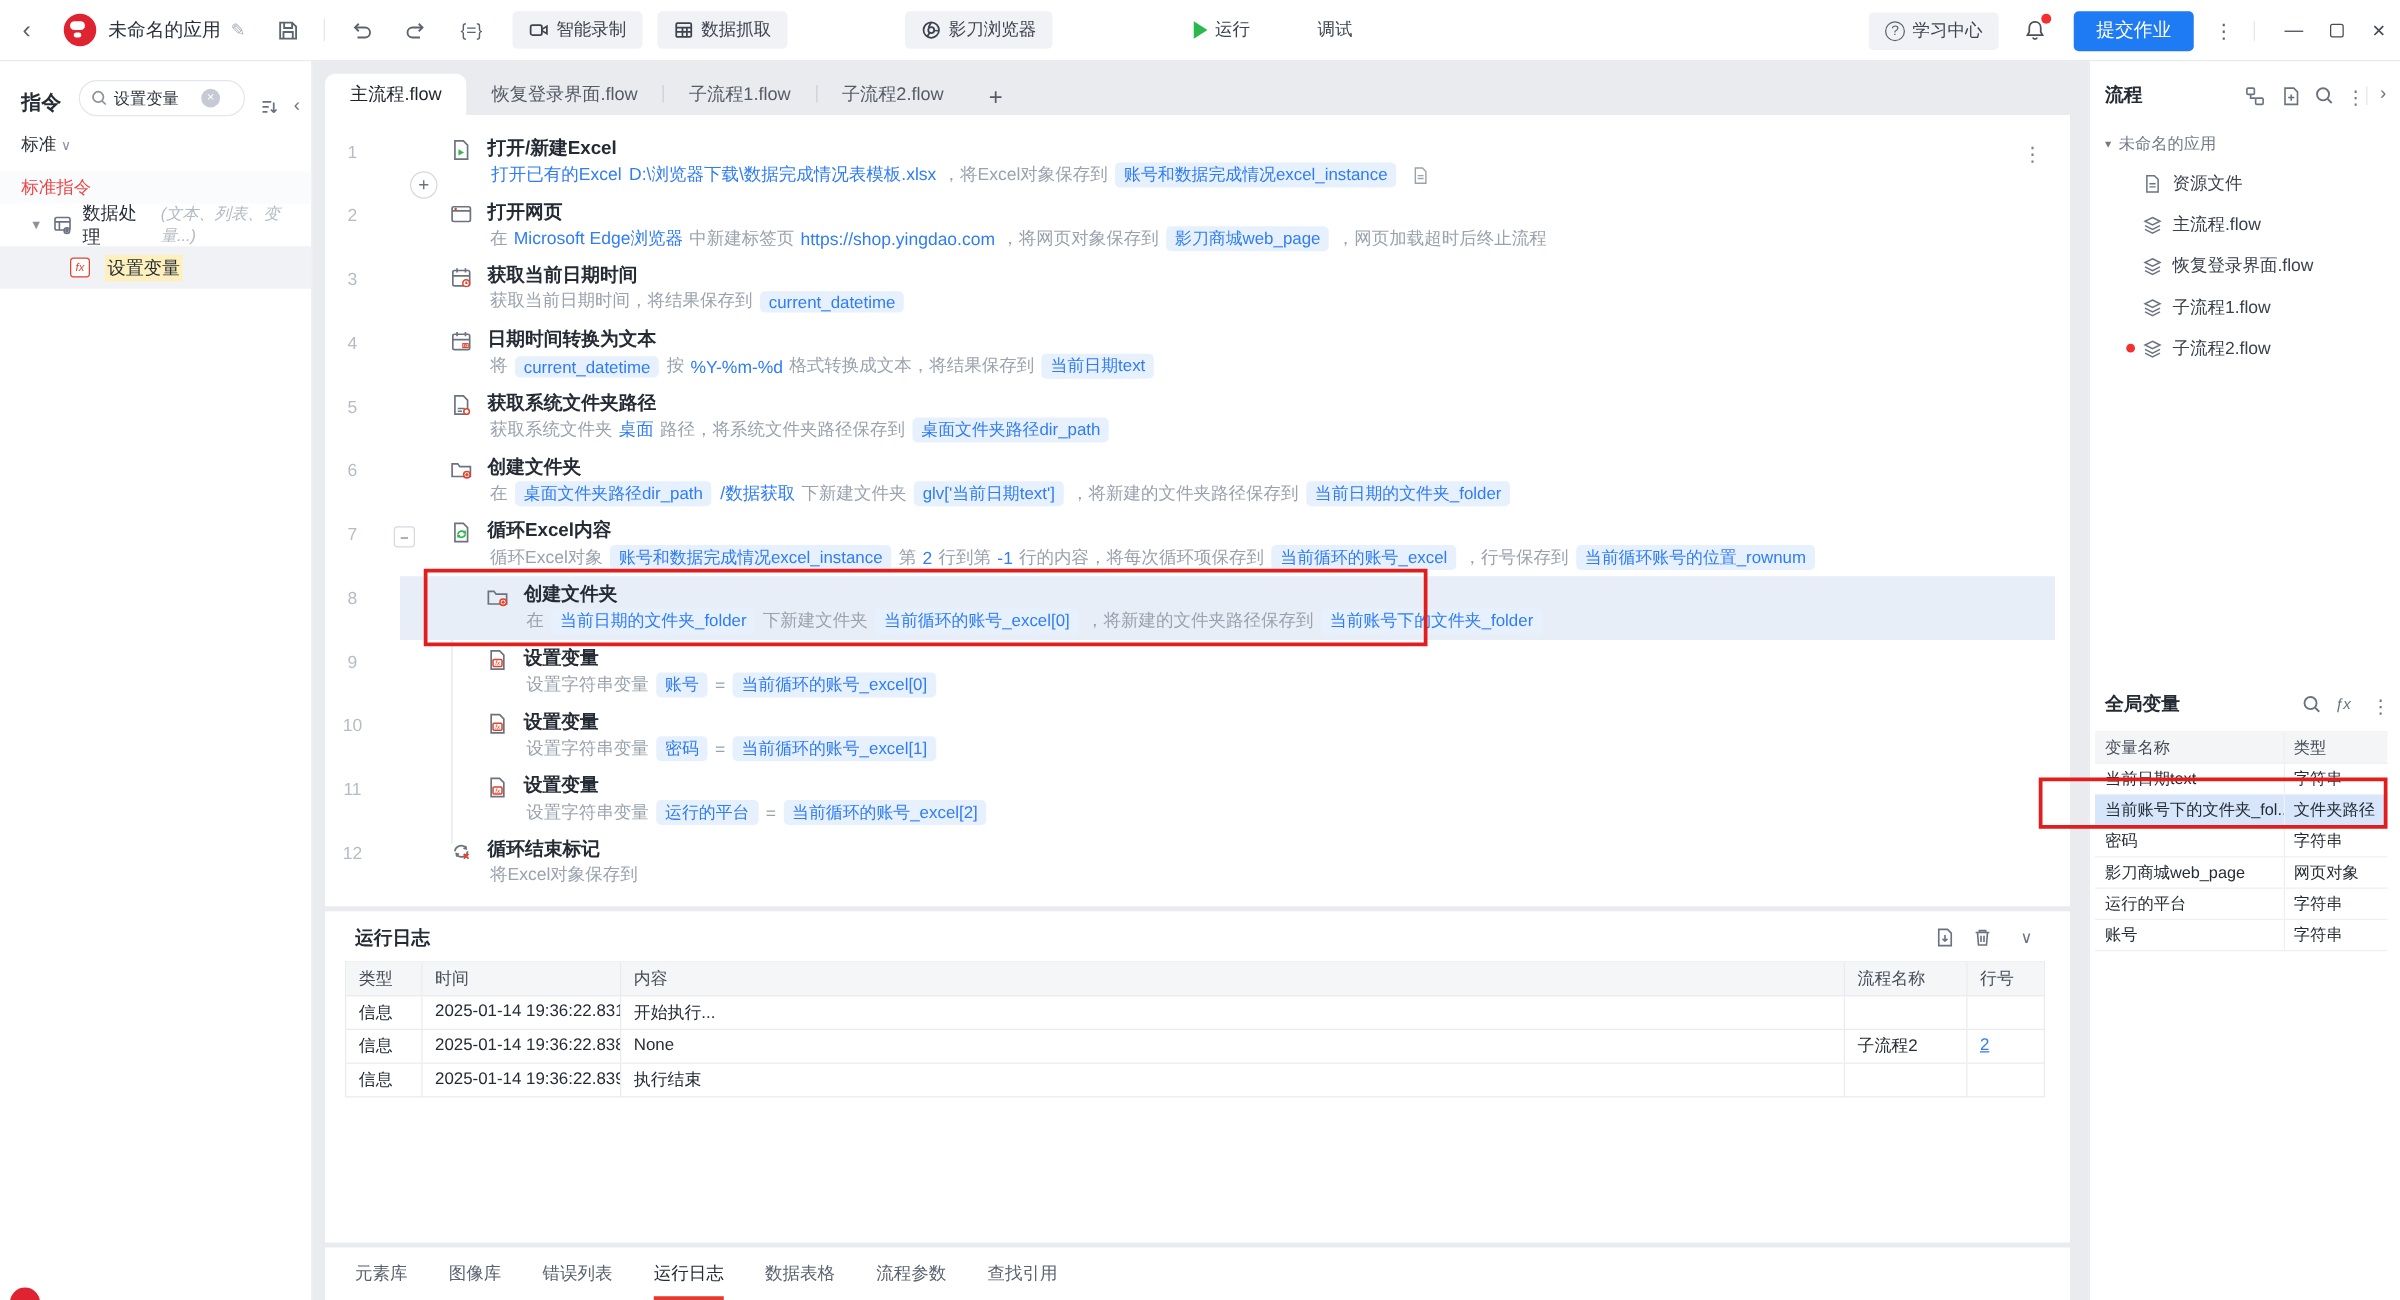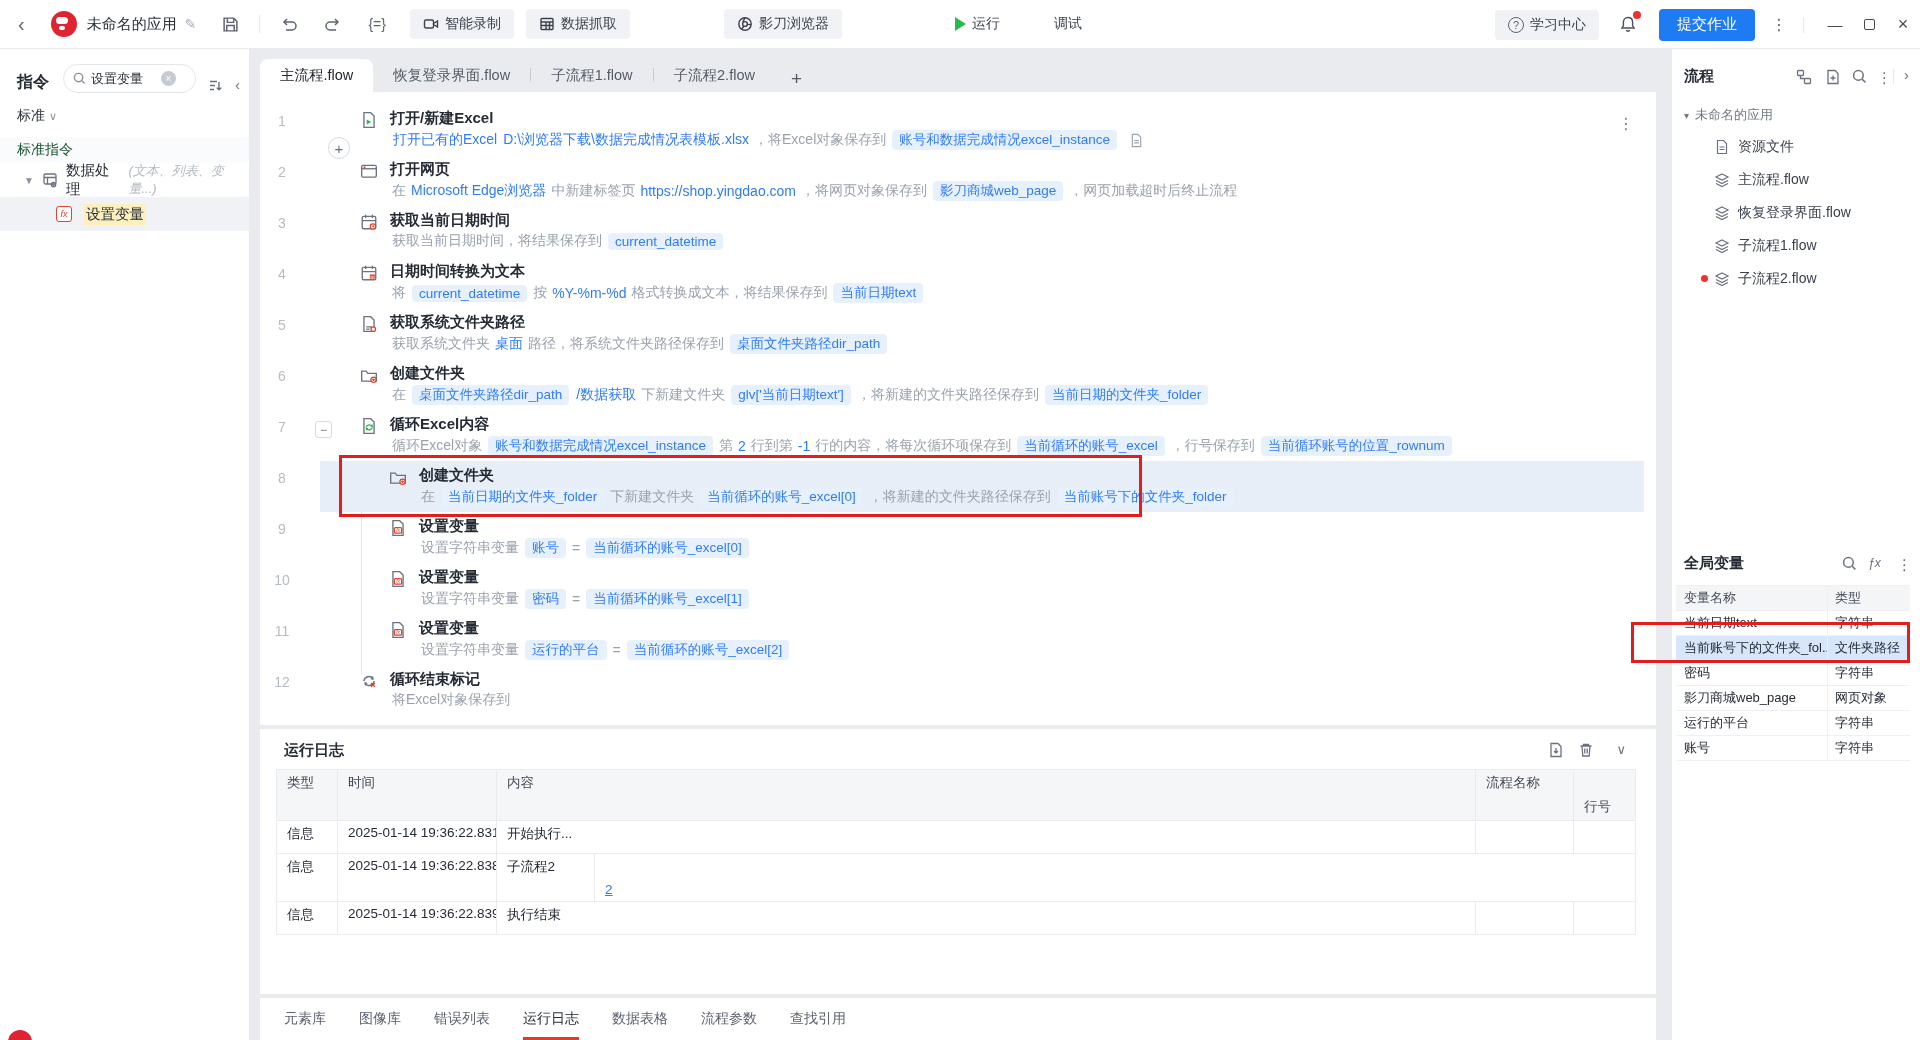--- a/index.html
+++ b/index.html
@@ -44,21 +44,21 @@
   #lp-title { font-size:16px; font-weight:700; margin-left:17px; }
   #lp-search { margin-left:14px; width:133px; height:29px; background:#fff; border:1px solid #e3e6eb;
     border-radius:15px; display:flex; align-items:center; padding:0 6px 0 9px; }
   #lp-search input { border:0; outline:0; width:70px; font-size:13px; color:#2a303a; margin-left:5px; background:transparent; }
   #lp-clear { width:15px; height:15px; border-radius:50%; background:#c6cbd3; color:#fff; font-size:10px;
     display:flex; align-items:center; justify-content:center; cursor:pointer; }
   .lp-tool { color:#6a7280; margin-left:12px; cursor:pointer; font-size:15px; }
   #lp-filter { margin:14px 0 0 17px; font-size:14px; color:#2a303a; }
   #lp-filter .car { color:#8b929d; font-size:11px; }
   #lp-group { margin-top:12px; height:26px; background:#fafbfc; display:flex; align-items:center;
-    padding-left:17px; font-size:14px; color:#14532d; }
+    padding-left:17px; font-size:14px; color:#ef4444; }
   #lp-cat { height:34px; display:flex; align-items:center; padding-left:24px; font-size:14.5px; cursor:pointer; }
   #lp-cat .car { color:#8b929d; font-size:10px; margin-right:8px; }
   #lp-cat .hint { color:#b3bac3; font-style:italic; font-size:13px; margin-left:6px; }
   #lp-item { height:34px; background:#f1f2f5; display:flex; align-items:center; padding-left:56px; cursor:pointer; }
   .fx-ic { width:16px; height:16px; border:1.3px solid #e0432e; border-radius:3px; color:#e0432e;
     font-size:9px; font-style:italic; display:flex; align-items:center; justify-content:center; background:#fff; }
   #lp-item .hl { background:#fdf0bc; font-size:14.5px; padding:1px 2px; margin-left:12px; }
   #lp-cat .cat-ic { margin-right:8px; }
 
   
@@ -96,21 +96,21 @@
   
   #logcard { position:absolute; left:260px; top:729px; width:1396px; height:265px; background:#fff; }
   #log-title { position:absolute; left:24px; top:12px; font-size:15px; font-weight:700; }
   .log-tool { position:absolute; top:13px; color:#6a7280; cursor:pointer; }
   #log-export { right:92px; } #log-trash { right:62px; } #log-coll { right:30px; font-size:13px; }
   #logtable { position:absolute; left:16px; top:40px; width:1360px; border:1px solid #e9ebef; border-bottom:0; font-size:13.5px; }
   .lt-row { display:flex; border-bottom:1px solid #e9ebef; }
   .lt-row > div { padding:4px 10px; border-right:1px solid #e9ebef; white-space:nowrap; overflow:hidden; }
   .lt-row > div:last-child { border-right:0; }
   .lt-head { background:#f5f6f8; color:#454c57; }
-  .c-type { width:61px; } .c-time { width:159px; } .c-cont { flex:1; } .c-flow { width:98px; } .c-line { width:61px;margin-top:24px; }
+  .c-type { width:61px; } .c-time { width:159px; } .c-cont { flex:1; } .c-flow { width:98px; } .c-line { width:61px; }
   .line-link { color:#2f7cf5; text-decoration:underline; cursor:pointer; }
 
   
   #bbar { position:absolute; left:260px; top:998px; width:1396px; height:42px; background:#fff; display:flex; align-items:center; padding-left:24px; }
   .btab { position:relative; height:42px; display:flex; align-items:center; margin-right:33px; font-size:14px; color:#5b6270; cursor:pointer; }
   .btab.active { color:#262c36; }
   .btab.active::after { content:""; position:absolute; left:0; right:0; bottom:0; height:3px; background:#e8372c; }
 
   
   #rpanel { position:absolute; left:1671px; top:49px; width:249px; bottom:0; background:#fff; border-left:1px solid #e8eaee; }
@@ -534,20 +534,21 @@
       <div class="lt-row">
         <div class="c-type">信息</div>
         <div class="c-time">2025-01-14 19:36:22.831</div>
         <div class="c-cont">开始执行...</div>
         <div class="c-flow"></div>
         <div class="c-line"></div>
       </div>
       <div class="lt-row">
         <div class="c-type">信息</div>
         <div class="c-time">2025-01-14 19:36:22.838</div>
+        <div class="c-cont">None</div>
         <div class="c-flow">子流程2</div>
         <div class="c-line"><span class="line-link">2</span></div>
       </div>
       <div class="lt-row">
         <div class="c-type">信息</div>
         <div class="c-time">2025-01-14 19:36:22.839</div>
         <div class="c-cont">执行结束</div>
         <div class="c-flow"></div>
         <div class="c-line"></div>
       </div>

